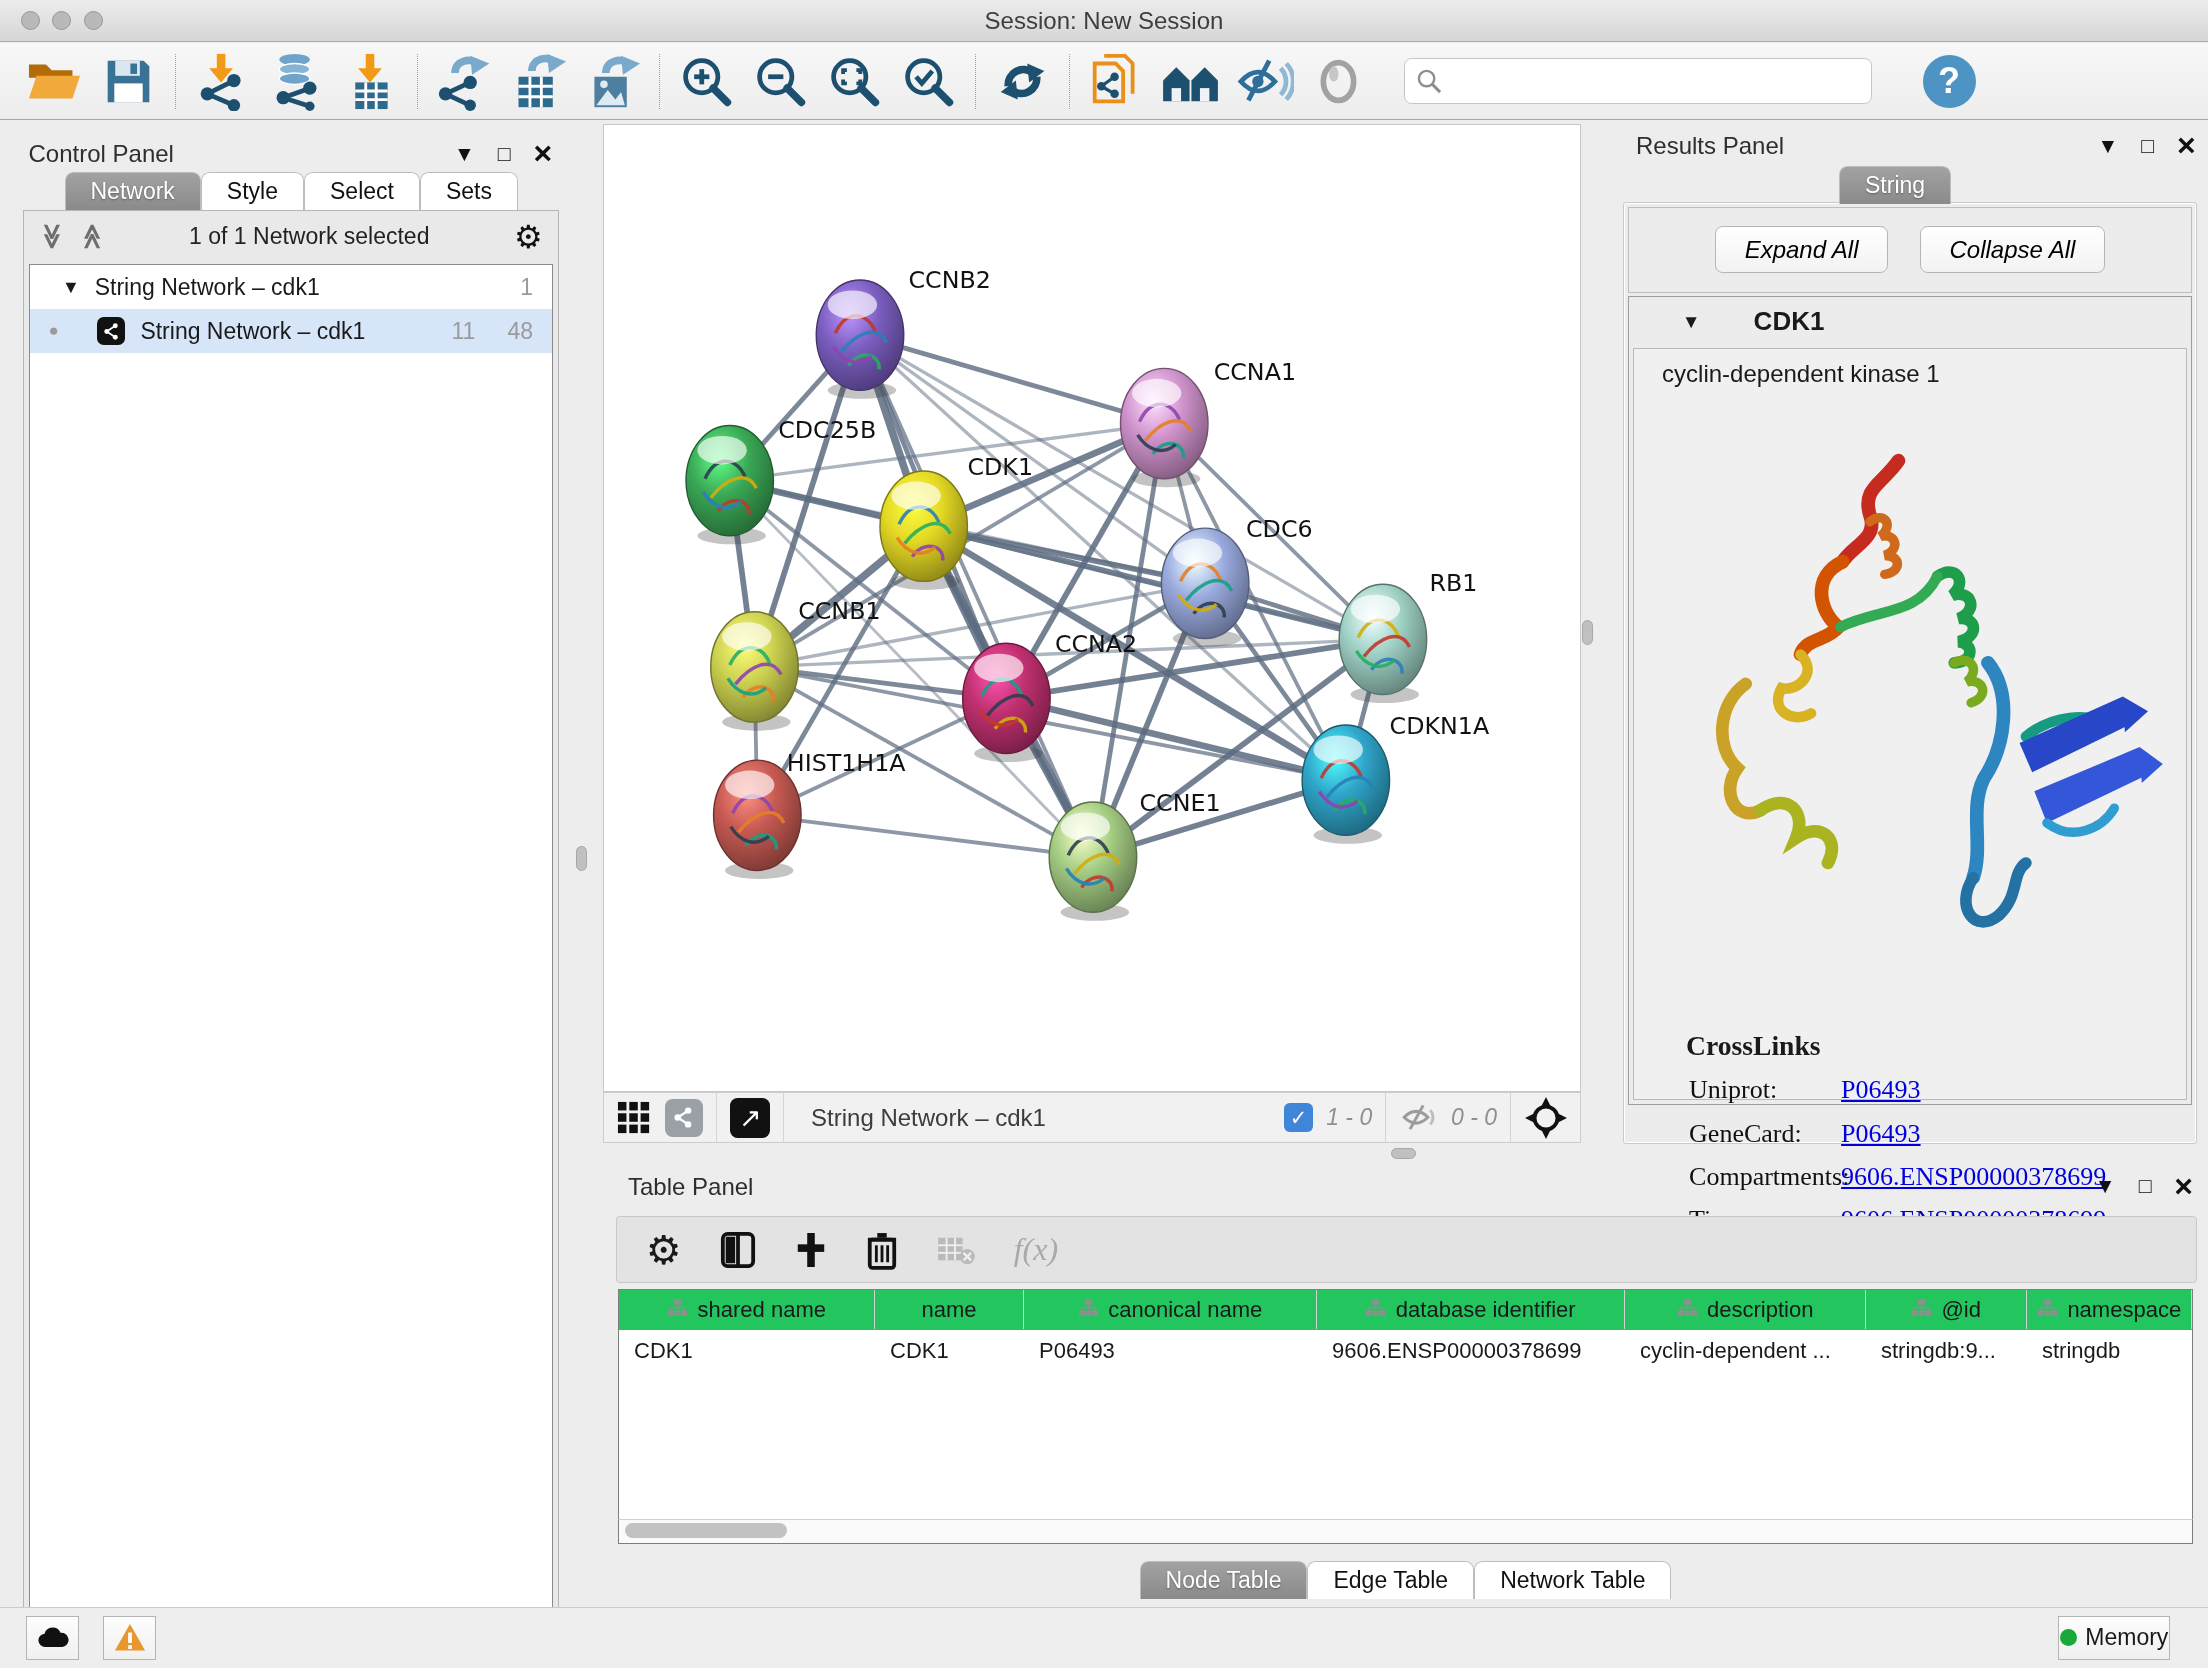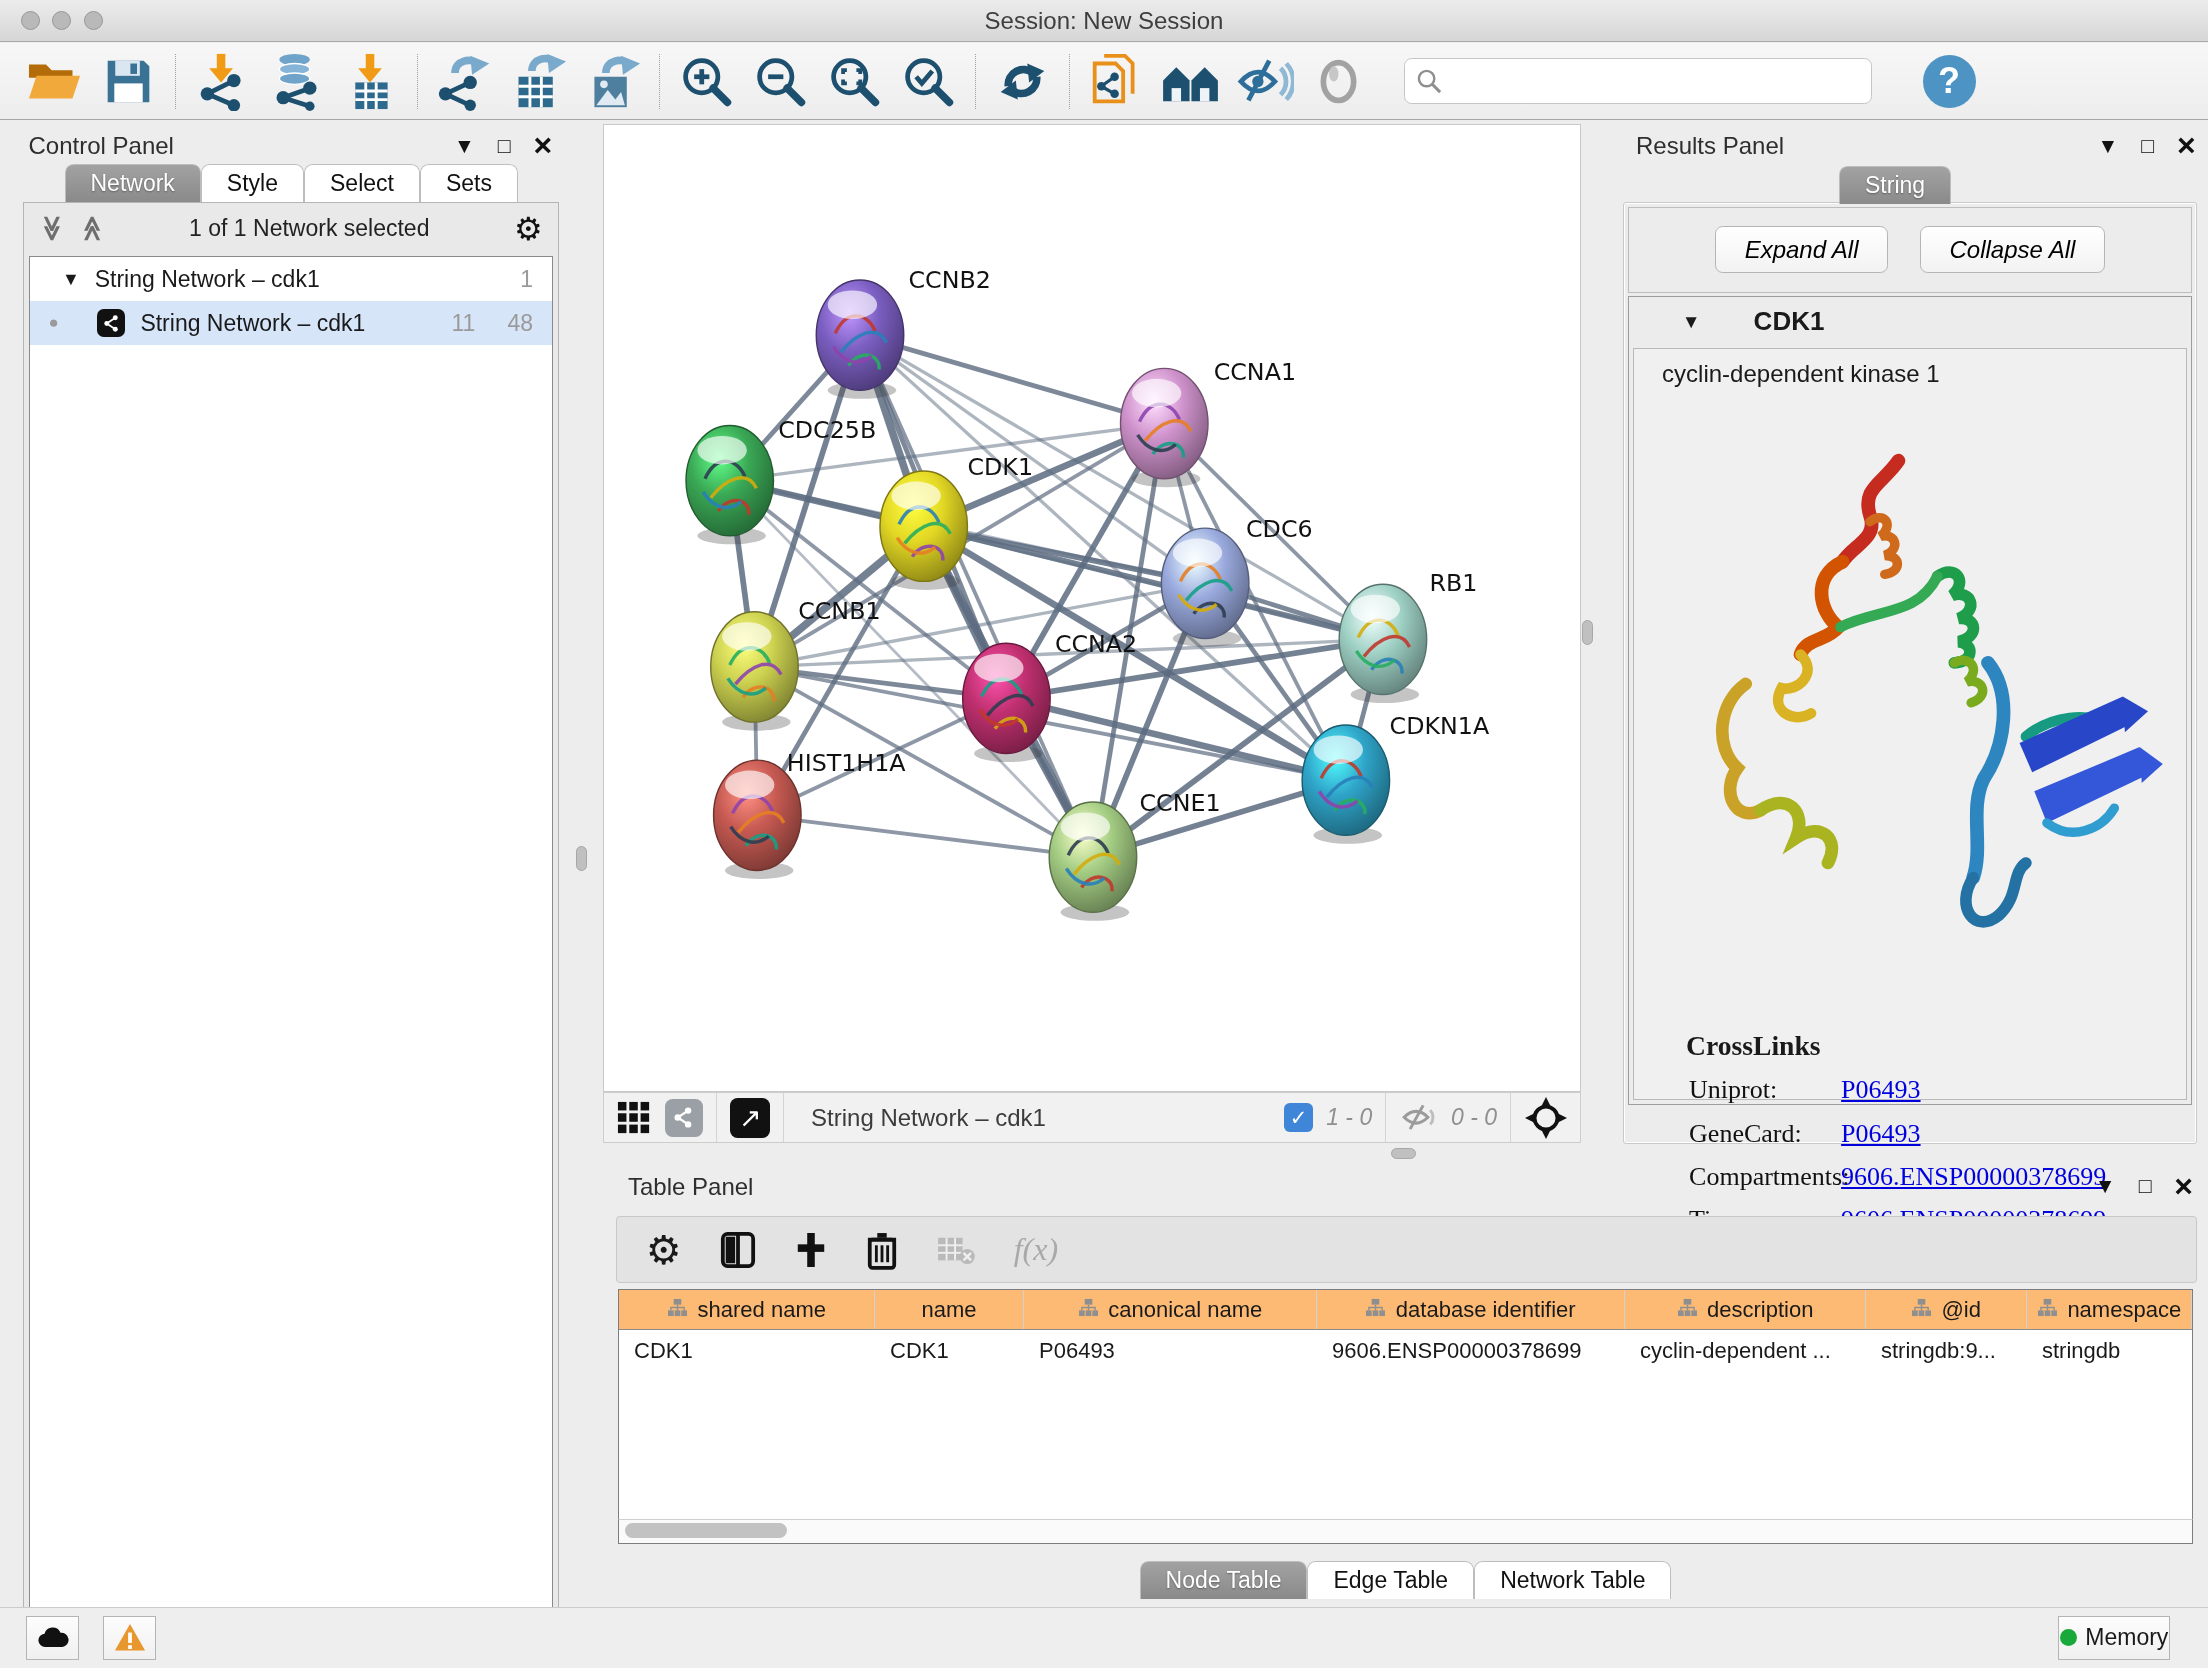--- a/index.html
+++ b/index.html
@@ -30,21 +30,21 @@
   
   .panel-title { font-size:24px; color:#2e2e2e; }
   .panel-ctrls { position:absolute; display:flex; align-items:center; gap:23px; }
   .pc-glyph { font-size:21px; color:#111; }
   .pc-close { font-size:32px; font-weight:bold; line-height:21px; }
   .tab { height:38px; padding:0 25px; background:#fff; border:1px solid #bdbdbd; border-bottom:none;
     border-radius:8.6px 8.6px 0 0; font-size:23px; display:flex; align-items:center; color:#111; }
   .tab.sel { background:linear-gradient(#a2a2a2,#8a8a8a); color:#fff; text-shadow:0 1px 1.9px rgba(0,0,0,.35); }
 
   
-  .control-panel { position:absolute; left:9.5px; top:124px; width:554px; height:1480px; }
+  .control-panel { position:absolute; left:9.5px; top:132px; width:554px; height:1480px; }
   .cp-title { position:absolute; left:19px; top:7.6px; }
   .cp-ctrls { right:11.4px; top:9.5px; }
   .cp-tabs { position:absolute; left:55px; top:40px; display:flex; }
   .cp-box { position:absolute; left:13.3px; top:78px; width:536px; height:1495px; background:#e9e9e9;
     border:1px solid #b5b5b5; }
   .cp-summary { height:51px; display:flex; align-items:center; padding:0 15px; }
   .chev { font-size:25px; color:#6e6e6e; font-weight:bold; display:inline-block; }
   .chev.down { transform:rotate(90deg); }
   .chev.up { transform:rotate(-90deg); margin-left:13.3px; }
   .cp-summary-label { flex:1; text-align:center; font-size:23px; color:#222; }
@@ -99,21 +99,21 @@
 
   
   .table-panel { position:absolute; left:603px; top:1163px; width:1605px; height:442px; }
   .tp-title { position:absolute; left:25px; top:9.5px; }
   .tp-ctrls { right:15px; top:11.4px; }
   .tp-toolbar { position:absolute; left:13.3px; top:53px; width:1581px; height:67px; background:#e3e3e3;
     border:1px solid #c8c8c8; border-radius:3.8px; display:flex; align-items:center; gap:38px; padding:0 28.5px; }
   .fx { font-family:"Liberation Serif", serif; font-style:italic; font-size:32px; color:#a9a9a9; }
   .tp-table { position:absolute; left:15px; top:126px; width:1575px; height:230px; background:#fff;
     border:1.9px solid #7d7d7d; border-bottom:none; }
-  .tp-header { display:flex; height:40px; background:#fdba74; border-bottom:1.9px solid #8a8a8a; }
+  .tp-header { display:flex; height:40px; background:#22c55e; border-bottom:1.9px solid #8a8a8a; }
   .th { display:flex; align-items:center; justify-content:center; gap:9.5px; font-size:22px;
     border-right:1px solid #d2d2d2; overflow:hidden; white-space:nowrap; }
   .tp-row { display:flex; height:42px; }
   .td { font-size:22px; display:flex; align-items:center; padding-left:15px; overflow:hidden; white-space:nowrap; }
   .tp-hscroll { position:absolute; left:15px; top:356px; width:1575px; height:25px; background:#fafafa;
     border:1.9px solid #7d7d7d; border-top:1px solid #cfcfcf; }
   .tp-thumb { position:absolute; left:5.7px; top:2.9px; width:162px; height:15px; background:#c2c2c2; border-radius:7.6px; }
   .tp-tabs { position:absolute; left:0; right:0; top:398px; display:flex; justify-content:center; }
 
   

